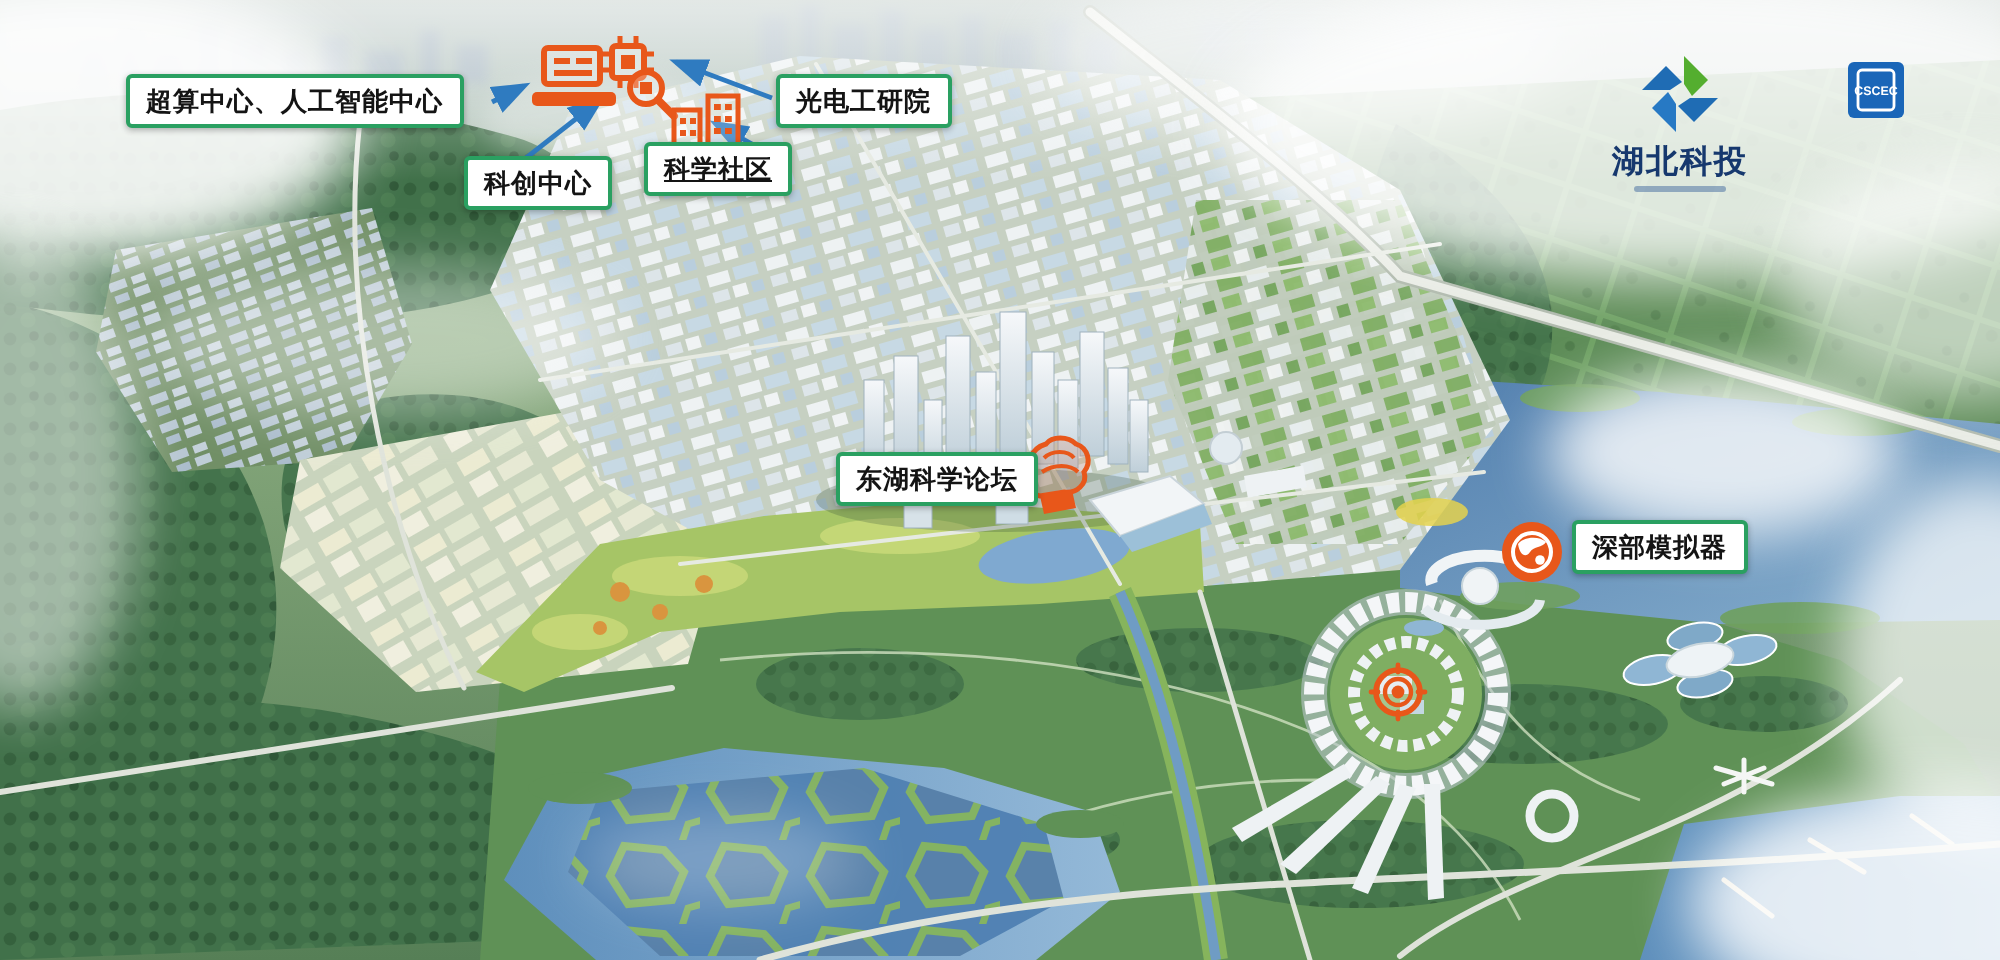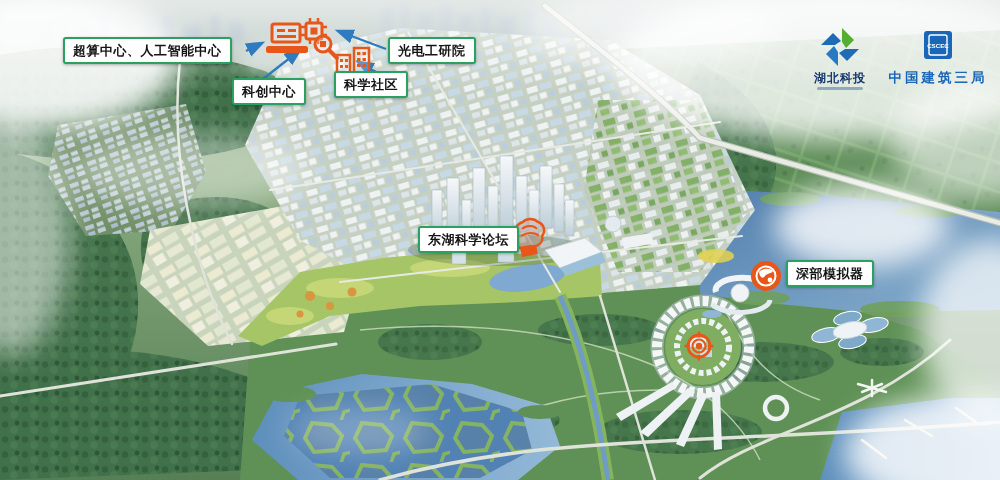--- a/index.html
+++ b/index.html
@@ -7,33 +7,33 @@
          font-family:"Liberation Sans","DejaVu Sans",sans-serif;background:#eab308;}
   .stage svg.scene,.stage svg.arrows{position:absolute;left:0;top:0;}
   .ico{position:absolute;}
   .callout{position:absolute;background:#fff;border:2px solid #2aa061;border-radius:3px;
            color:#141414;font-weight:bold;font-size:13px;line-height:1;
            padding:5px 8px;letter-spacing:.5px;white-space:nowrap;
            box-shadow:0 1px 3px rgba(0,0,0,.3);z-index:30;}
   .c1{left:63px;top:37px;}
   .c2{left:232px;top:78px;}
   .c3{left:388px;top:37px;text-align:right;}
-  .c4{left:334px;top:71px;}
+  .c4{left:322px;top:71px;text-decoration:underline;}
   .c5{left:418px;top:226px;}
   .c6{left:786px;top:260px;}
   .c7{left:539px;top:333px;}
   .i-laptop{left:264px;top:22px;}
   .i-chip{left:299px;top:16px;}
   .i-mag{left:312px;top:33px;}
   .i-build{left:335px;top:45px;}
   .i-forum{left:510px;top:216px;}
   .i-globe{left:750px;top:260px;}
   .i-target{left:684px;top:331px;}
   .logo-hb{position:absolute;left:798px;top:26px;width:84px;text-align:center;z-index:30;}
-  .logo-hb .hb-name{color:#16386e;font-weight:bold;font-size:12px;letter-spacing:1px;line-height:1.1;}
+  .logo-hb .hb-name{color:#16386e;font-weight:bold;font-size:16px;letter-spacing:1px;line-height:1.1;}
   .logo-hb .hb-sub{width:46px;height:3px;margin:2px auto 0;background:#2e5c96;opacity:.45;border-radius:2px;}
   .logo-cs{position:absolute;left:882px;top:30px;width:112px;text-align:center;z-index:30;}
   .logo-cs .cs-name{color:#1a66b8;font-weight:bold;font-size:13.5px;letter-spacing:3px;margin-top:3px;}
   .arrows{z-index:20;}
   .ico{z-index:25;}
 </style>
 </head>
 <body>
 
 <div class="stage">
@@ -426,16 +426,15 @@
   <div class="hb-name">湖北科投</div>
   <div class="hb-sub"></div>
 </div>
 
 <div class="logo-cs">
   <svg width="30" height="32" viewBox="0 0 30 32">
     <rect x="1" y="1" width="28" height="28" rx="3" fill="#1a66b8"></rect>
     <rect x="6" y="5" width="18" height="20" rx="2" fill="none" stroke="#ffffff" stroke-width="1.4"></rect>
     <text x="15" y="17.5" text-anchor="middle" font-size="6.2" font-weight="bold" fill="#ffffff" font-family="Liberation Sans, sans-serif">CSCEC</text>
   </svg>
-  <div class="cs-name">中国建筑三局</div>
 </div>
 
 </div>
 
 </body></html>

